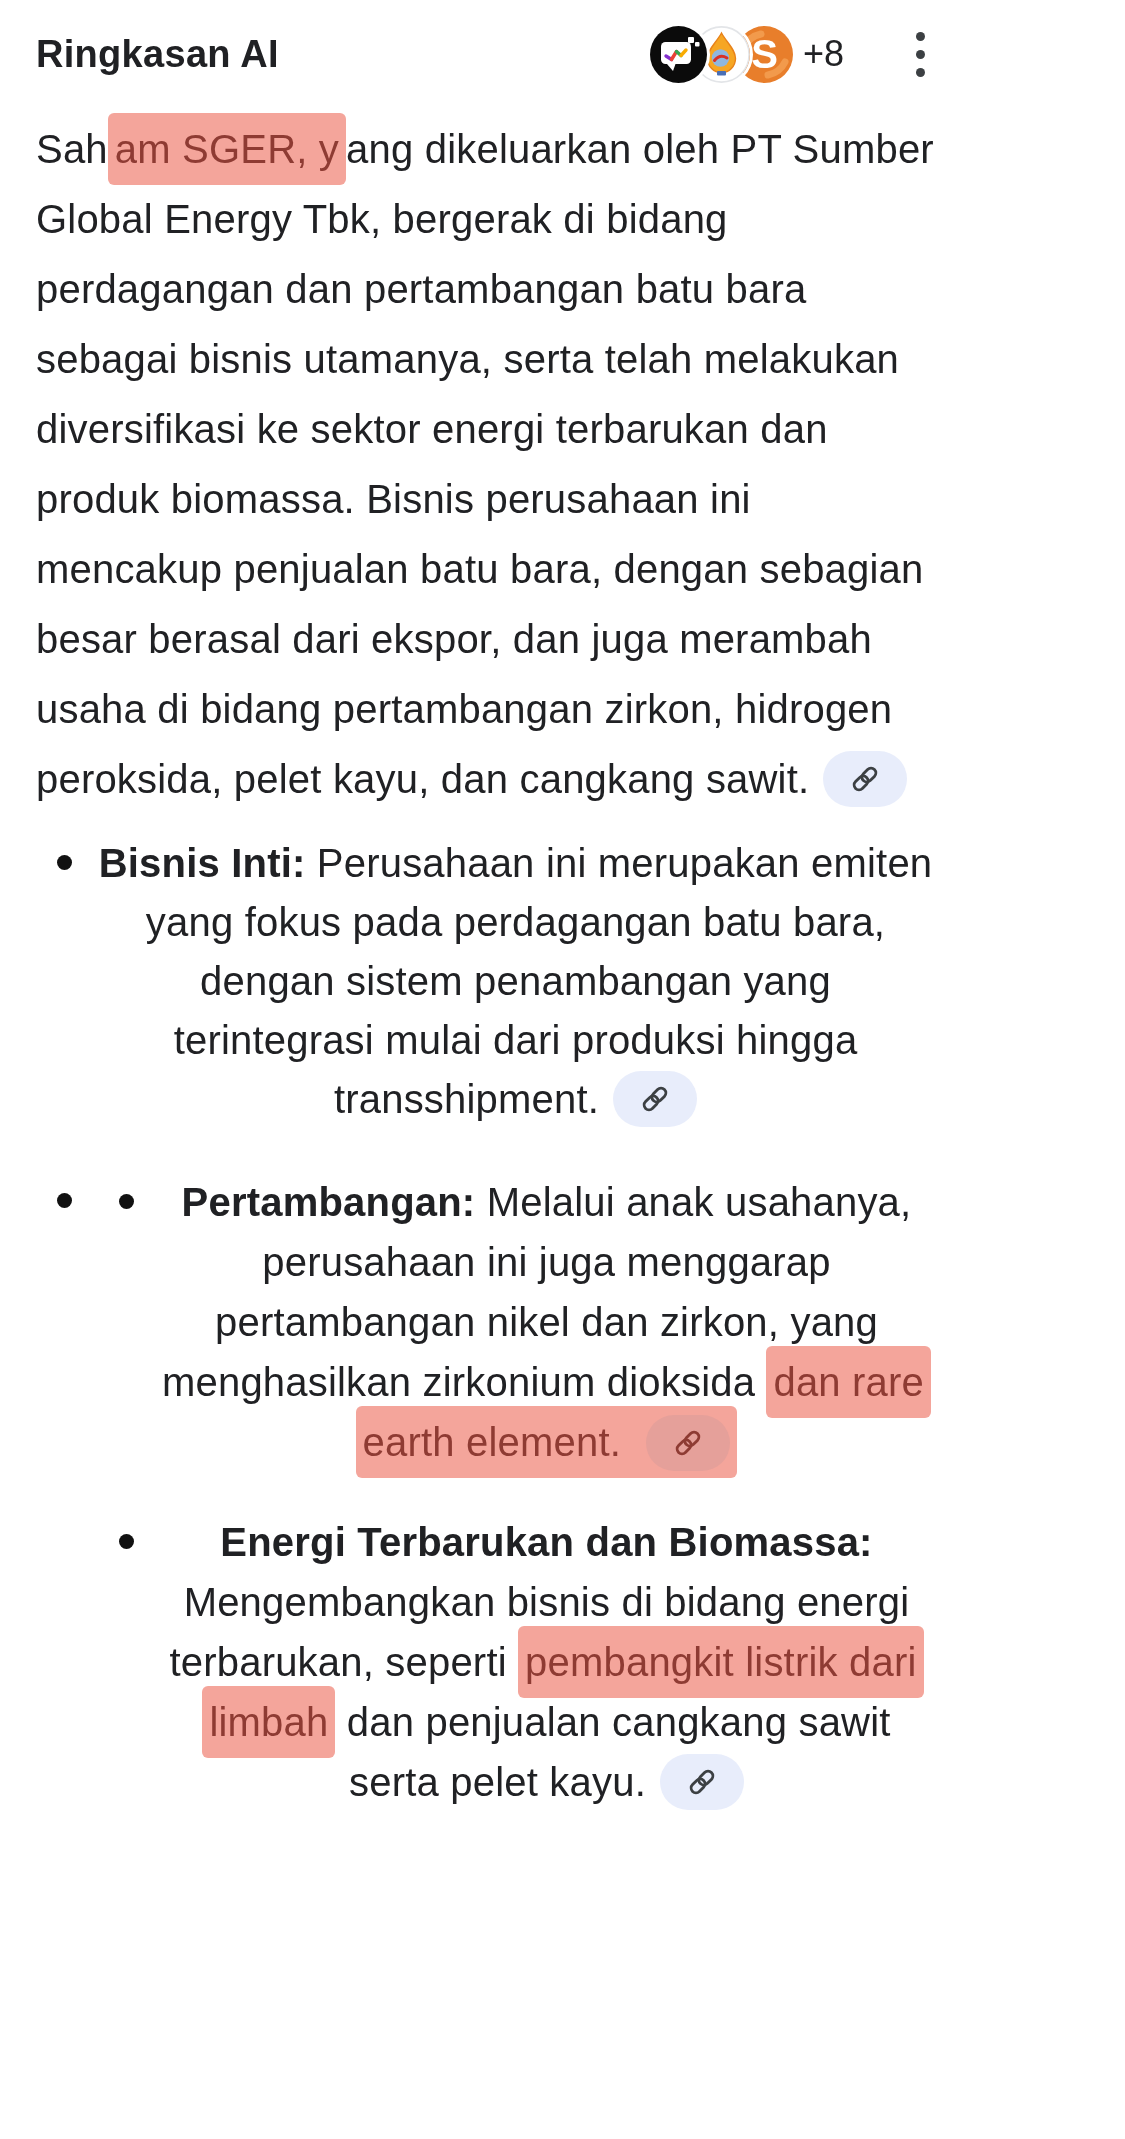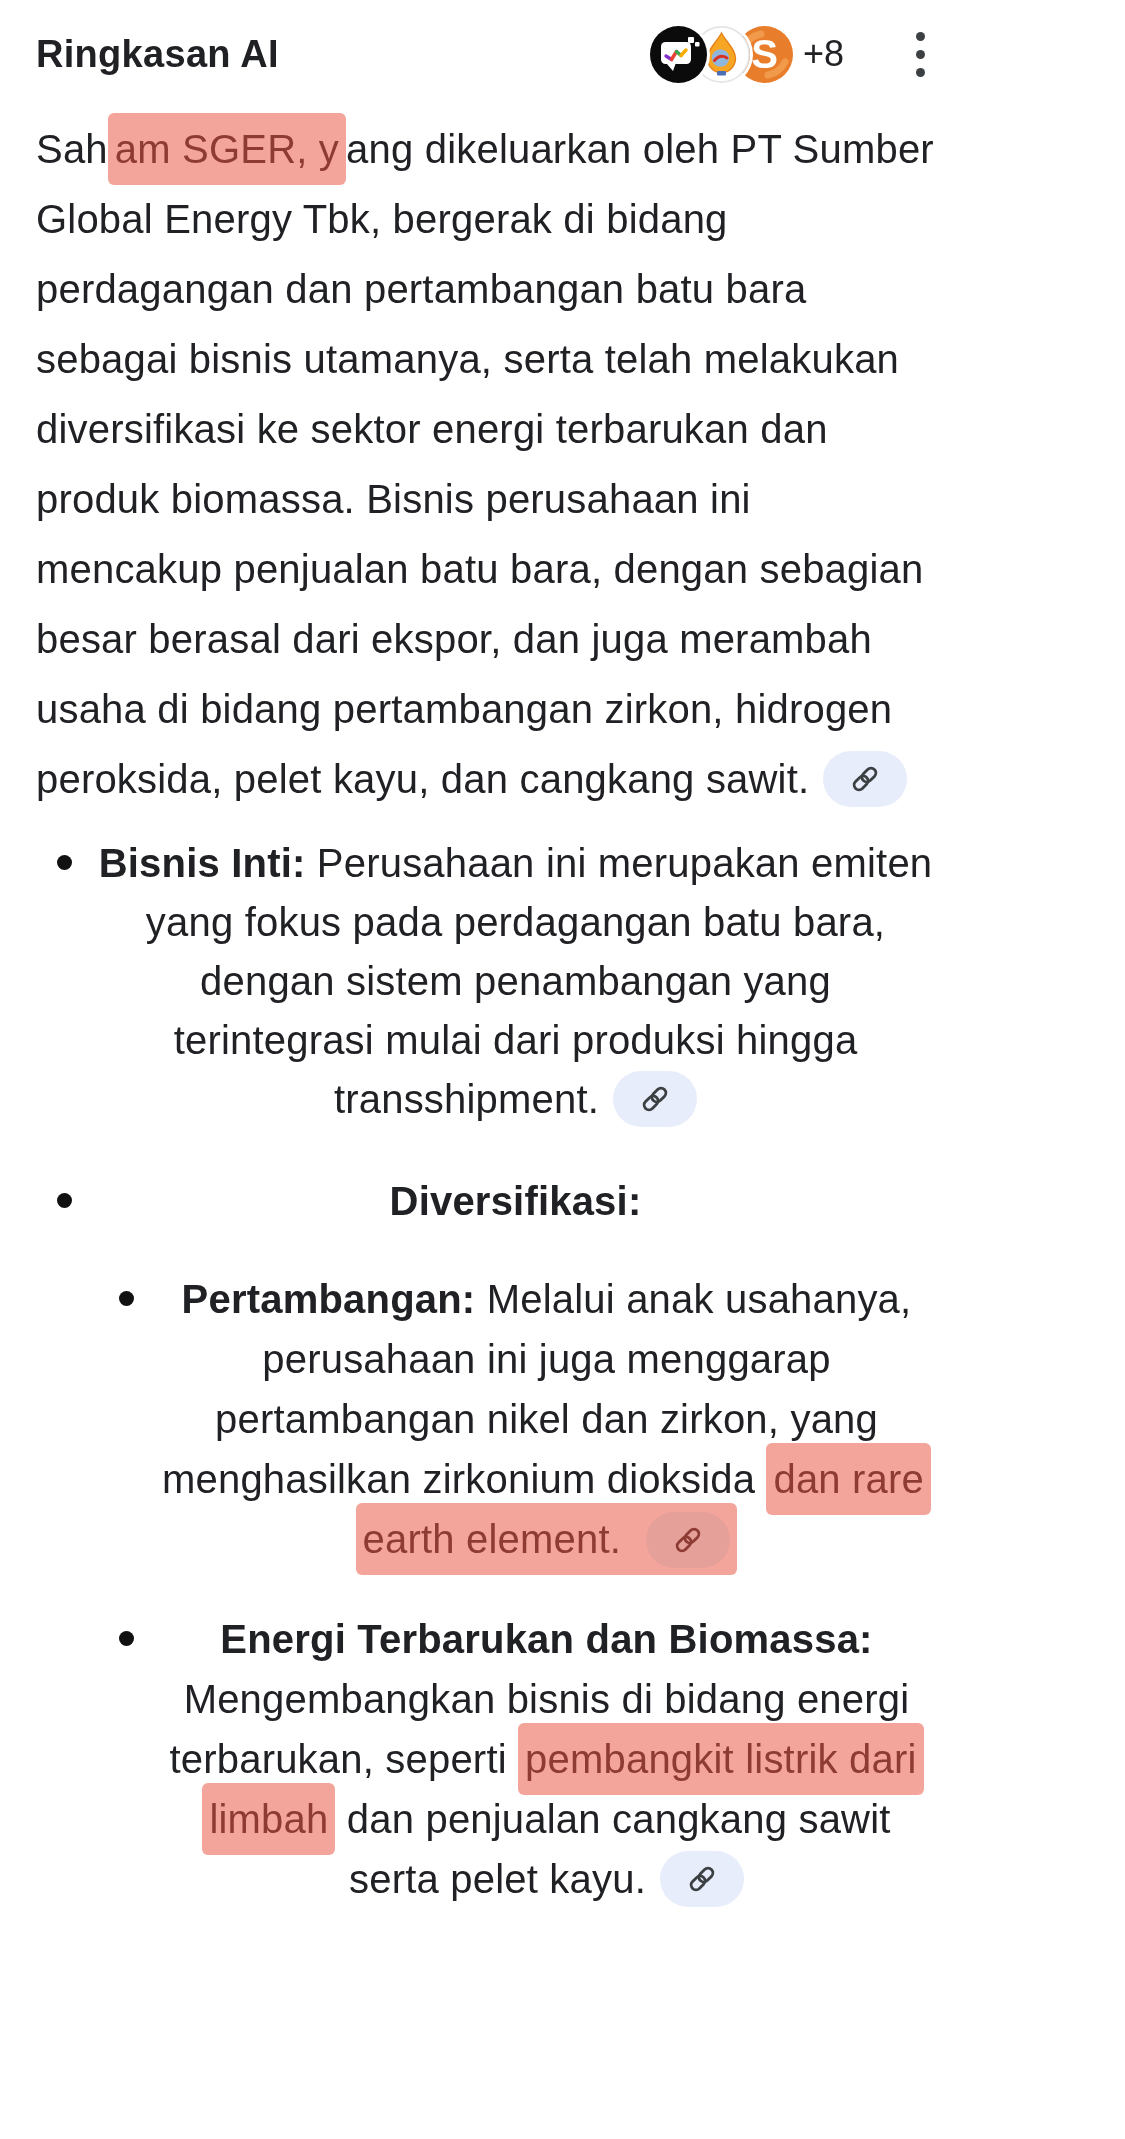--- a/index.html
+++ b/index.html
@@ -210,21 +210,21 @@
 
     <li><span class="lbl">Bisnis Inti:</span><span> Perusahaan ini merupakan emiten yang fokus pada perdagangan batu bara, dengan sistem penambangan yang terintegrasi mulai dari produksi hingga transshipment.</span><span class="chip">
           <svg viewBox="0 0 24 24">
             <g fill="none" stroke="#3c4043" stroke-width="2" stroke-linecap="round" transform="rotate(-45 12 12)">
               <rect x="2.6" y="8.6" width="11" height="6.8" rx="3.4"></rect>
               <rect x="10.4" y="8.6" width="11" height="6.8" rx="3.4"></rect>
             </g>
           </svg>
         </span></li>
 
-    <li><span class="lbl">Diversifikasi:</span>
+    <li>
 
       <ul class="l2">
 
         <li><span class="lbl">Pertambangan:</span><span> Melalui anak usahanya, perusahaan ini juga menggarap pertambangan nikel dan zirkon, yang menghasilkan zirkonium dioksida </span><span class="hl"><span>dan rare earth element.</span>&nbsp;<span class="chip in-hl">
                 <svg viewBox="0 0 24 24">
                   <g fill="none" stroke="#3c4043" stroke-width="2" stroke-linecap="round" transform="rotate(-45 12 12)">
                     <rect x="2.6" y="8.6" width="11" height="6.8" rx="3.4"></rect>
                     <rect x="10.4" y="8.6" width="11" height="6.8" rx="3.4"></rect>
                   </g>
                 </svg>

